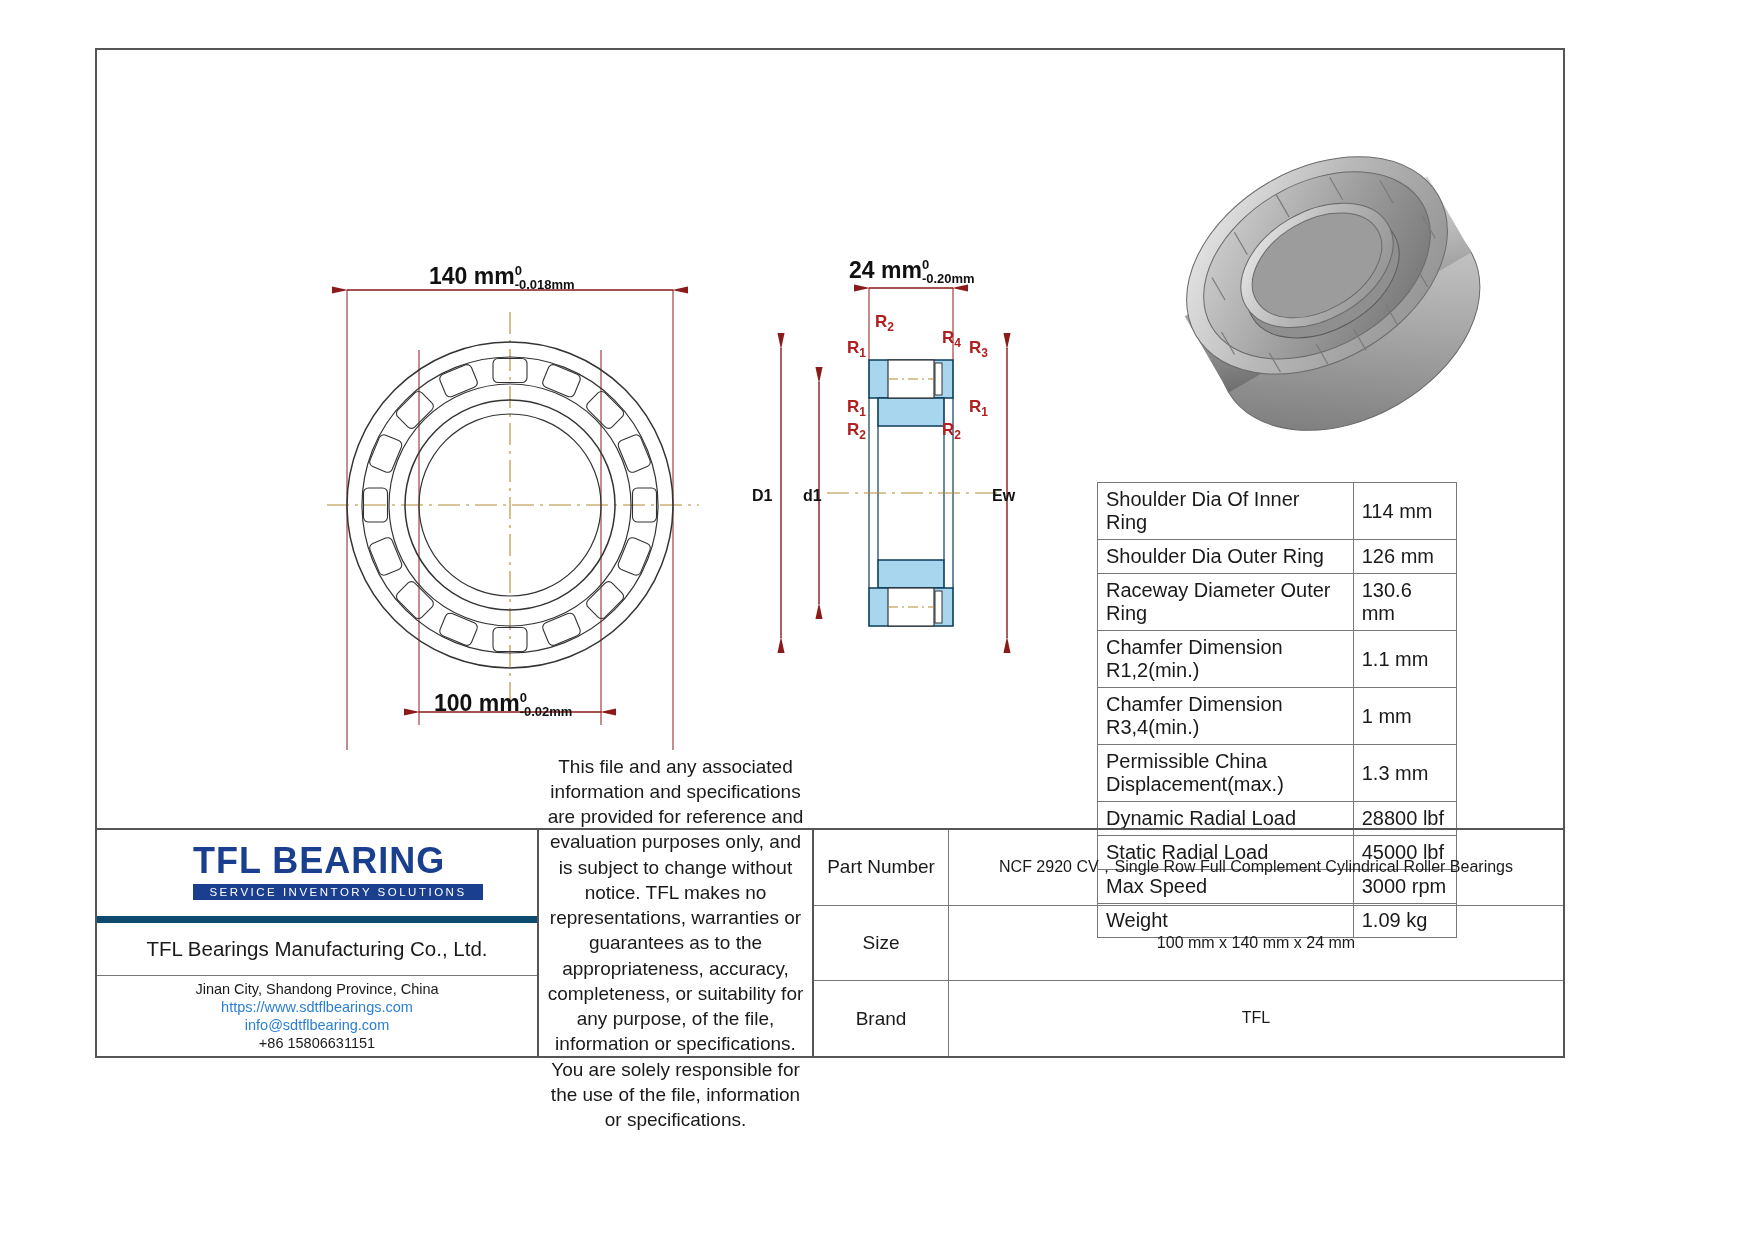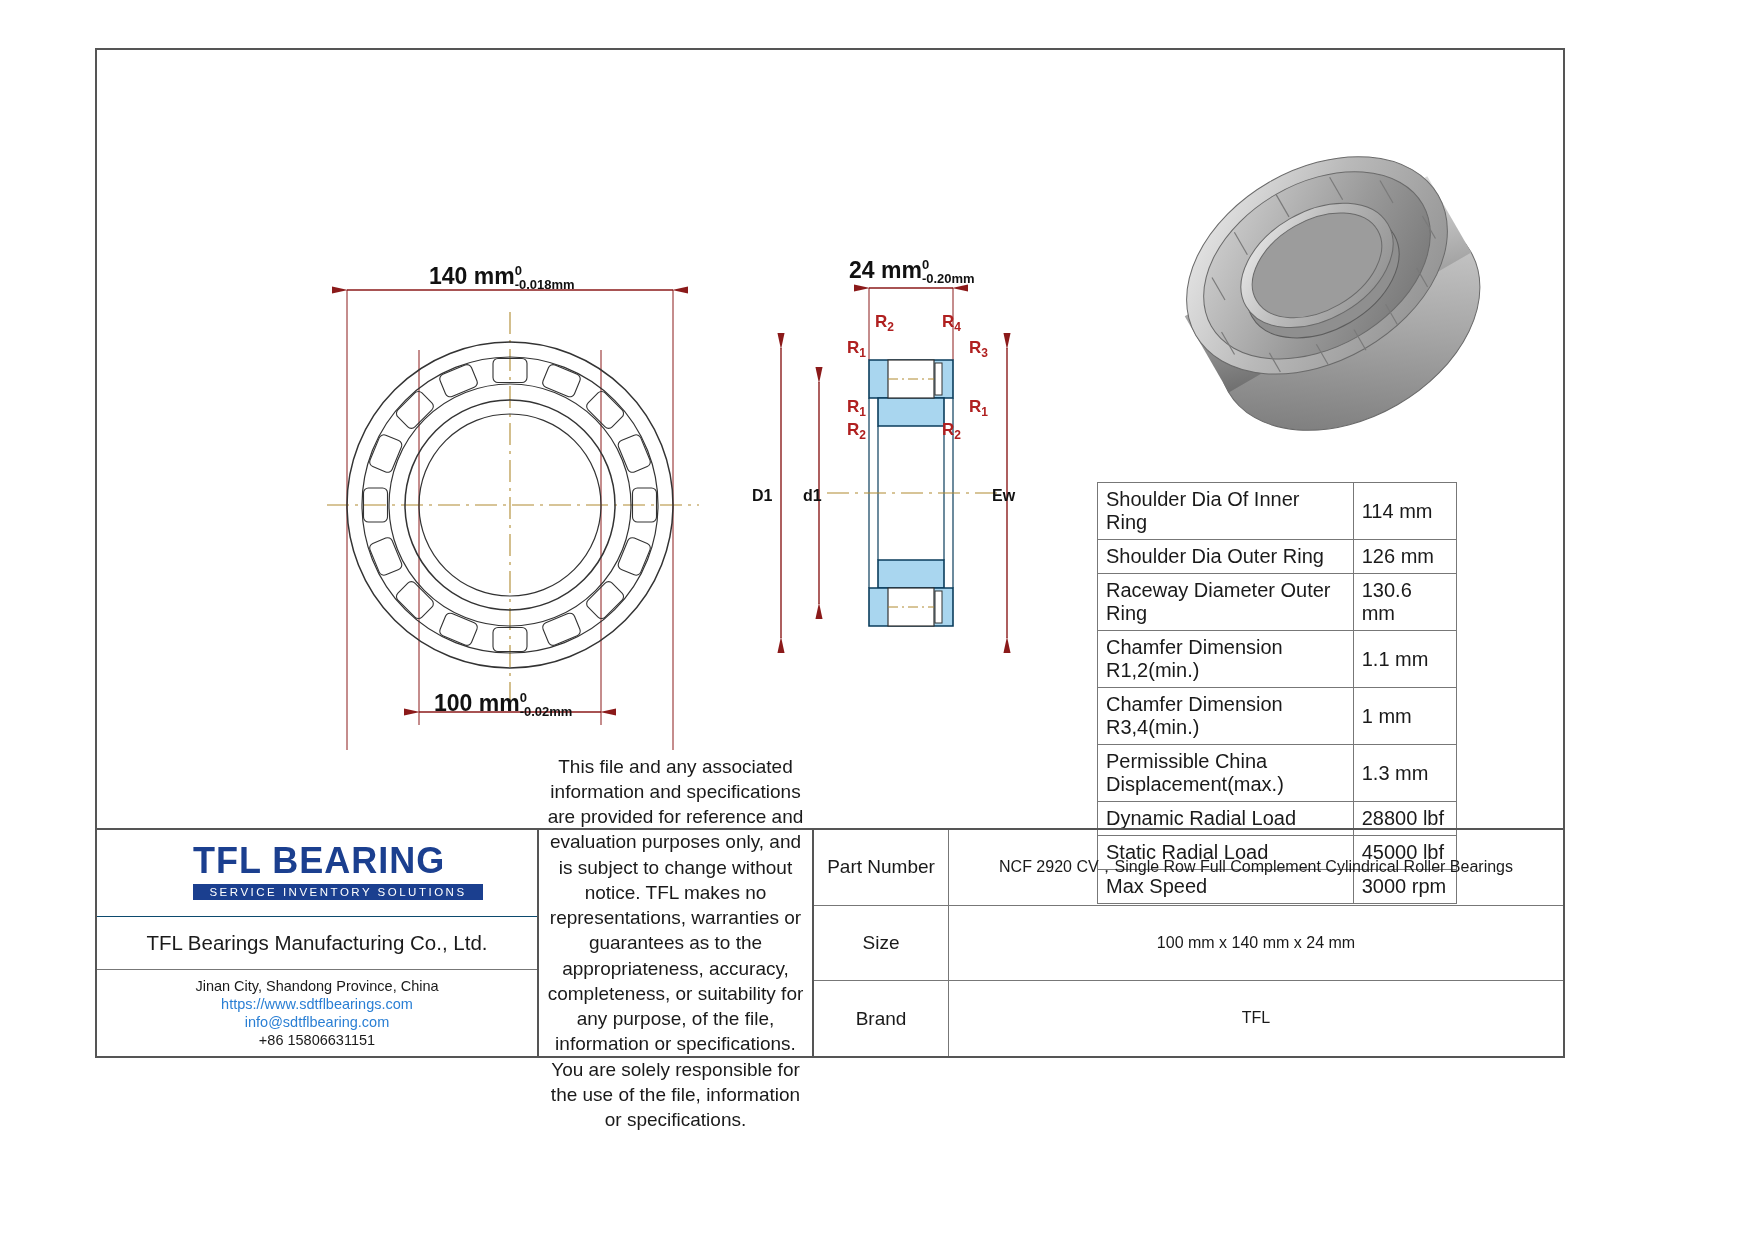--- a/index.html
+++ b/index.html
@@ -32,21 +32,21 @@
   #spectable td { border:1px solid #777; padding:5px 8px; height:18px; }
   #spectable td.k { width:258px; }
   #spectable td.v { width:96px; }
 
   
   #titleblock {
     position:absolute; left:0; bottom:0; width:100%; height:228px;
     border-top:2px solid #555; box-sizing:border-box; display:flex;
   }
   #tb-left { width:442px; border-right:2px solid #555; box-sizing:border-box; display:flex; flex-direction:column; }
-  #tb-logo { height:86px; border-bottom:1px solid #0c4a6e; position:relative; }
+  #tb-logo { height:86px; border-bottom:7px solid #0c4a6e; position:relative; }
   #tb-company { height:52px; border-bottom:1px solid #777; display:flex; align-items:center; justify-content:center;
                 font-size:20.5px; }
   #tb-contact { flex:1; display:flex; flex-direction:column; align-items:center; justify-content:center; gap:2px; font-size:14.5px; }
   #tb-contact .link { color:#2a7fd4; }
 
   #tb-disclaimer { width:275px; border-right:2px solid #555; box-sizing:border-box;
                    display:flex; align-items:center; justify-content:center; padding:6px 8px;
                    font-size:19px; line-height:1.33; text-align:center; }
 
   #tb-right { flex:1; display:flex; flex-direction:column; }
@@ -203,21 +203,21 @@
     <line x1="62" y1="152" x2="62" y2="374" stroke="#8b1a1a" stroke-width="1.4" marker-start="url(#mU)" marker-end="url(#mD)"></line>
 
     <line x1="250" y1="118" x2="250" y2="408" stroke="#8b1a1a" stroke-width="1.4" marker-start="url(#mU)" marker-end="url(#mD)"></line>
   </svg>
 
   <div class="draw dimtxt" style="left:752px; top:207px;">
     <span>24 mm</span><span class="tolwrap"><span class="tol" style="display:block">0</span><span class="tol" style="display:block">-0.20mm</span></span>
   </div>
 
   <div class="draw rlab" style="left:778px; top:262px;">R<sub>2</sub></div>
-  <div class="draw rlab" style="left:845px; top:262px;text-align:center;">R<sub>4</sub></div>
+  <div class="draw rlab" style="left:845px; top:278px;text-align:center;">R<sub>4</sub></div>
   <div class="draw rlab" style="left:750px; top:288px;">R<sub>1</sub></div>
   <div class="draw rlab" style="left:872px; top:288px;">R<sub>3</sub></div>
   <div class="draw rlab" style="left:750px; top:347px;">R<sub>1</sub></div>
   <div class="draw rlab" style="left:872px; top:347px;">R<sub>1</sub></div>
   <div class="draw rlab" style="left:750px; top:370px;">R<sub>2</sub></div>
   <div class="draw rlab" style="left:845px; top:370px;">R<sub>2</sub></div>
 
   <div class="draw axlab" style="left:655px; top:437px;">D1</div>
   <div class="draw axlab" style="left:706px; top:437px;">d1</div>
   <div class="draw axlab" style="left:895px; top:437px;">Ew</div>
@@ -300,20 +300,24 @@
           <td class="v">28800 lbf</td>
         </tr>
         <tr>
           <td class="k">Static Radial Load</td>
           <td class="v">45000 lbf</td>
         </tr>
         <tr>
           <td class="k">Max Speed</td>
           <td class="v">3000 rpm</td>
         </tr>
+        <tr>
+          <td class="k">Weight</td>
+          <td class="v">1.09 kg</td>
+        </tr>
       </tbody>
   </table>
 
   <div id="titleblock">
 
     <div id="tb-left">
       <div id="tb-logo">
         <svg class="logo-c" viewBox="0 0 56 56">
           <path d="M28 4 a24 24 0 1 0 0 48 a24 24 0 0 1 0 -48 z" fill="#6f7a86"></path>
           <path d="M28 10 a18 18 0 1 1 0 36 a18 18 0 1 1 0 -36 z" fill="#ffffff"></path>

